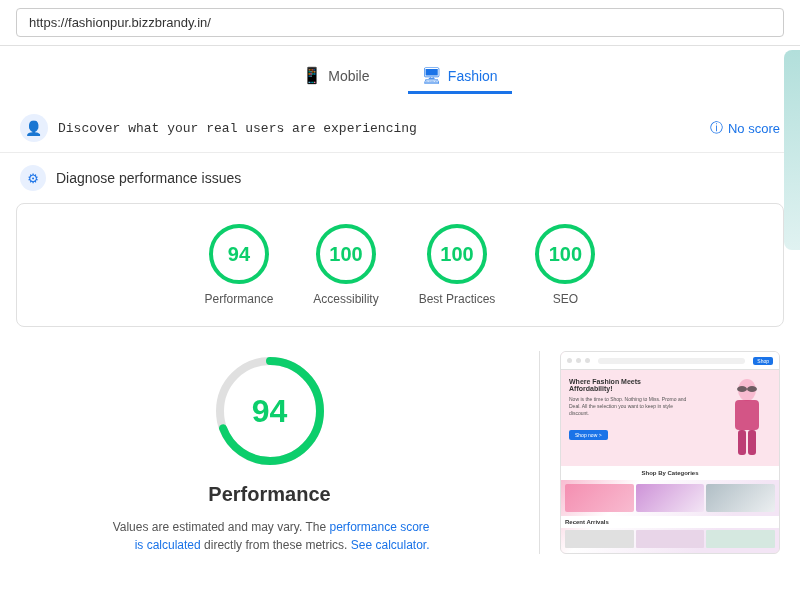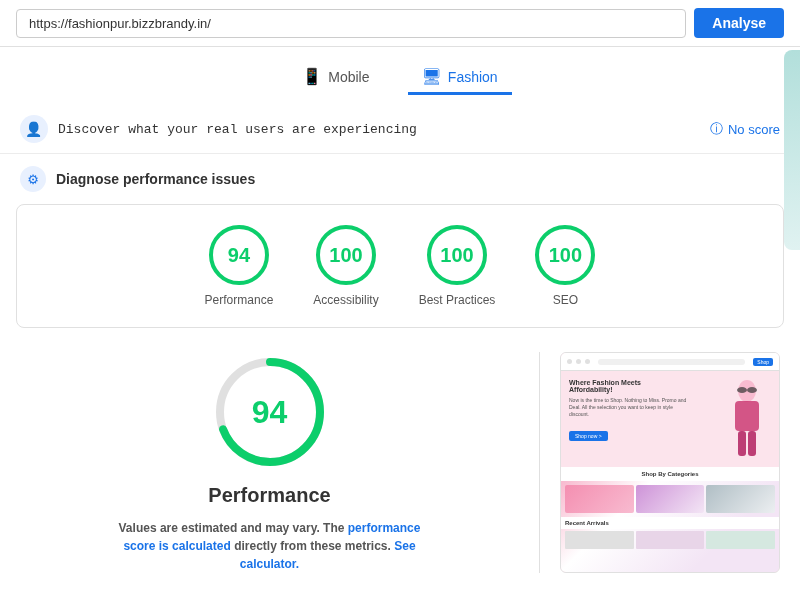--- a/index.html
+++ b/index.html
@@ -140,21 +140,21 @@
       background: #e8f0fe;
       display: flex;
       align-items: center;
       justify-content: center;
       font-size: 13px;
       color: #1a73e8;
     }
 
     .diagnose-text {
       font-size: 14px;
-      font-weight: 700;
+      font-weight: 400;
       color: #333;
     }
 
     
     .scores-section {
       background: #fff;
       margin: 0 16px;
       border: 1px solid #e0e0e0;
       border-radius: 8px;
       padding: 20px 16px;
@@ -237,24 +237,23 @@
     .big-perf-label {
       font-size: 20px;
       font-weight: bold;
       color: #333;
       text-align: center;
     }
 
     .perf-description {
       font-size: 12px;
       color: #555;
-      text-align: center;
+      text-align: right;
       max-width: 320px;
       line-height: 1.5;
-      font-weight: bold;
     }
 
     .perf-description a {
       color: #1a73e8;
       text-decoration: none;
     }
 
     
     .legend-row {
       display: flex;
@@ -405,21 +404,20 @@
       border-radius: 8px 0 0 8px;
     }
   </style>
 </head>
 <body>
 
 <div class="page-wrapper">
 
   <div class="top-bar">
     <input class="url-input" type="text" value="https://fashionpur.bizzbrandy.in/" style="">
-    <button class="analyse-btn">Analyse</button>
   </div>
 
   <div class="tabs-row">
     <div class="tab">
       <span class="tab-icon">📱</span>
       <span>Mobile</span>
     </div>
     <div class="tab active">
       <span class="tab-icon">🖥</span>
       <span>Fashion</span>

